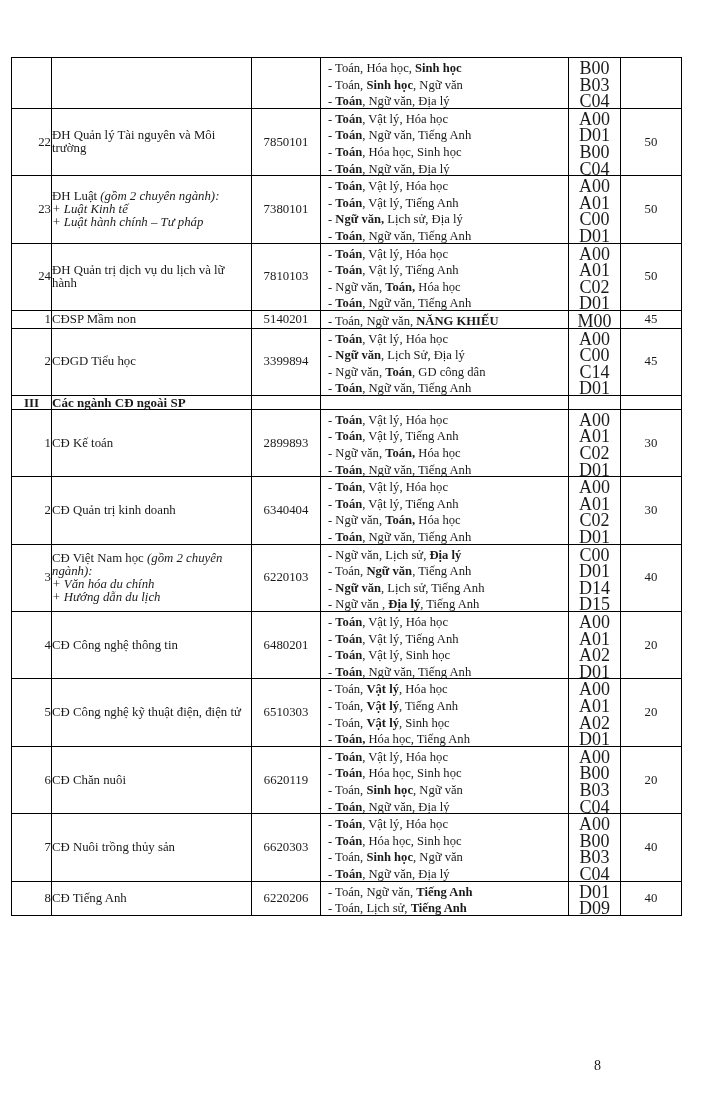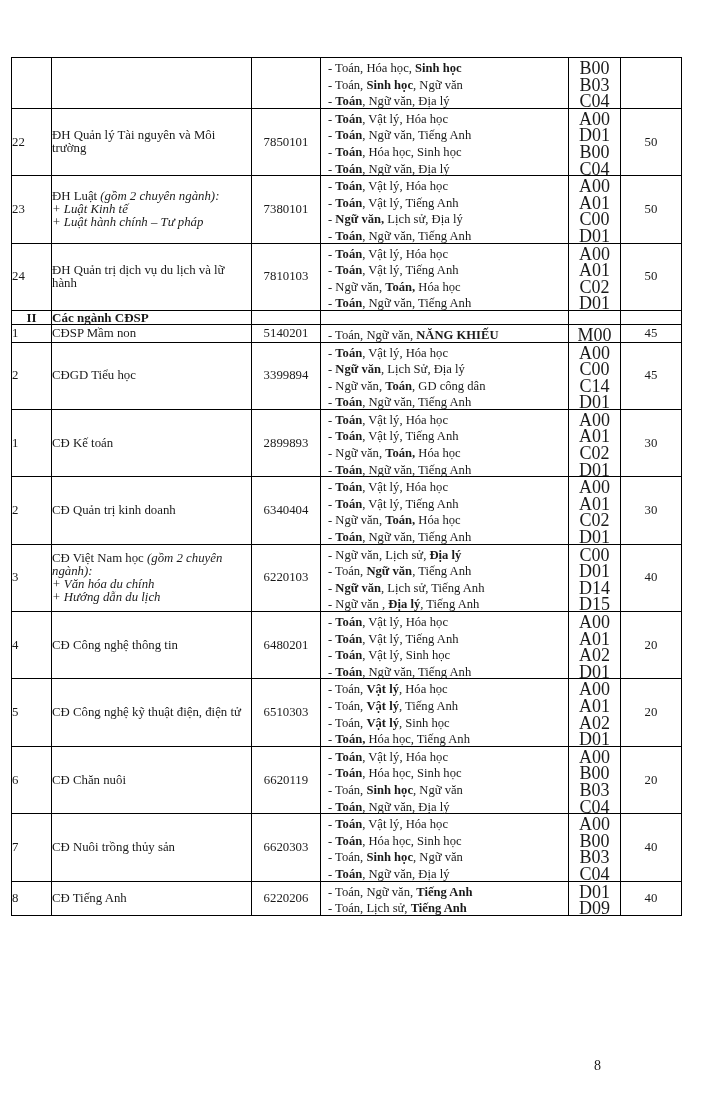--- a/index.html
+++ b/index.html
@@ -39,21 +39,21 @@
   }
   
   col.c-stt   { width: 40px; }
   col.c-name  { width: 200px; }
   col.c-code  { width: 69px; }
   col.c-subj  { width: 248px; }
   col.c-block { width: 52px; }
   col.c-quota { width: 61px; }
 
   td.stt {
-    text-align: left;
+    text-align: right;
     font-size: 12.8px;
   }
   td.name {
     padding: 3px 4px 3px 6px;
     text-align: left;
     font-size: 12.8px;
   }
   td.code {
     text-align: center;
     font-size: 12.8px;
@@ -222,68 +222,68 @@
             <ul class="block-list">
               <li>A00</li>
               <li>A01</li>
               <li>C02</li>
               <li>D01</li>
             </ul>
           </td>
           <td class="quota">50</td>
         </tr>
         <tr>
-          <td class="section-num">II</td>
-          <td class="section">Các ngành CĐSP</td>
+          <td class="stt">1</td>
+          <td class="name">
+            <span class="nm-main">CĐSP Mầm non</span>
+          </td>
+          <td class="code">5140201</td>
+          <td class="subj">
+            <ul class="subj-list">
+              <li>- Toán, Ngữ văn, <b>NĂNG KHIẾU</b></li>
+            </ul>
+          </td>
+          <td class="block">
+            <ul class="block-list">
+              <li>M00</li>
+            </ul>
+          </td>
+          <td class="quota">45</td>
+        </tr>
+        <tr>
+          <td class="stt">2</td>
+          <td class="name">
+            <span class="nm-main">CĐGD Tiểu học</span>
+          </td>
+          <td class="code">3399894</td>
+          <td class="subj">
+            <ul class="subj-list">
+              <li>- <b>Toán</b>, Vật lý, Hóa học</li>
+              <li>- <b>Ngữ văn</b>, Lịch Sử, Địa lý</li>
+              <li>- Ngữ văn, <b>Toán</b>, GD công dân</li>
+              <li>- <b>Toán</b>, Ngữ văn, Tiếng Anh</li>
+            </ul>
+          </td>
+          <td class="block">
+            <ul class="block-list">
+              <li>A00</li>
+              <li>C00</li>
+              <li>C14</li>
+              <li>D01</li>
+            </ul>
+          </td>
+          <td class="quota">45</td>
+        </tr>
+        <tr>
+          <td class="section-num">III</td>
+          <td class="section">Các ngành CĐ ngoài SP</td>
           <td>&nbsp;</td>
           <td>&nbsp;</td>
           <td>&nbsp;</td>
           <td>&nbsp;</td>
-        </tr>
-        <tr>
-          <td class="stt">1</td>
-          <td class="name">
-            <span class="nm-main">CĐSP Mầm non</span>
-          </td>
-          <td class="code">5140201</td>
-          <td class="subj">
-            <ul class="subj-list">
-              <li>- Toán, Ngữ văn, <b>NĂNG KHIẾU</b></li>
-            </ul>
-          </td>
-          <td class="block">
-            <ul class="block-list">
-              <li>M00</li>
-            </ul>
-          </td>
-          <td class="quota">45</td>
-        </tr>
-        <tr>
-          <td class="stt">2</td>
-          <td class="name">
-            <span class="nm-main">CĐGD Tiểu học</span>
-          </td>
-          <td class="code">3399894</td>
-          <td class="subj">
-            <ul class="subj-list">
-              <li>- <b>Toán</b>, Vật lý, Hóa học</li>
-              <li>- <b>Ngữ văn</b>, Lịch Sử, Địa lý</li>
-              <li>- Ngữ văn, <b>Toán</b>, GD công dân</li>
-              <li>- <b>Toán</b>, Ngữ văn, Tiếng Anh</li>
-            </ul>
-          </td>
-          <td class="block">
-            <ul class="block-list">
-              <li>A00</li>
-              <li>C00</li>
-              <li>C14</li>
-              <li>D01</li>
-            </ul>
-          </td>
-          <td class="quota">45</td>
         </tr>
         <tr>
           <td class="stt">1</td>
           <td class="name">
             <span class="nm-main">CĐ Kế toán</span>
           </td>
           <td class="code">2899893</td>
           <td class="subj">
             <ul class="subj-list">
               <li>- <b>Toán</b>, Vật lý, Hóa học</li>

